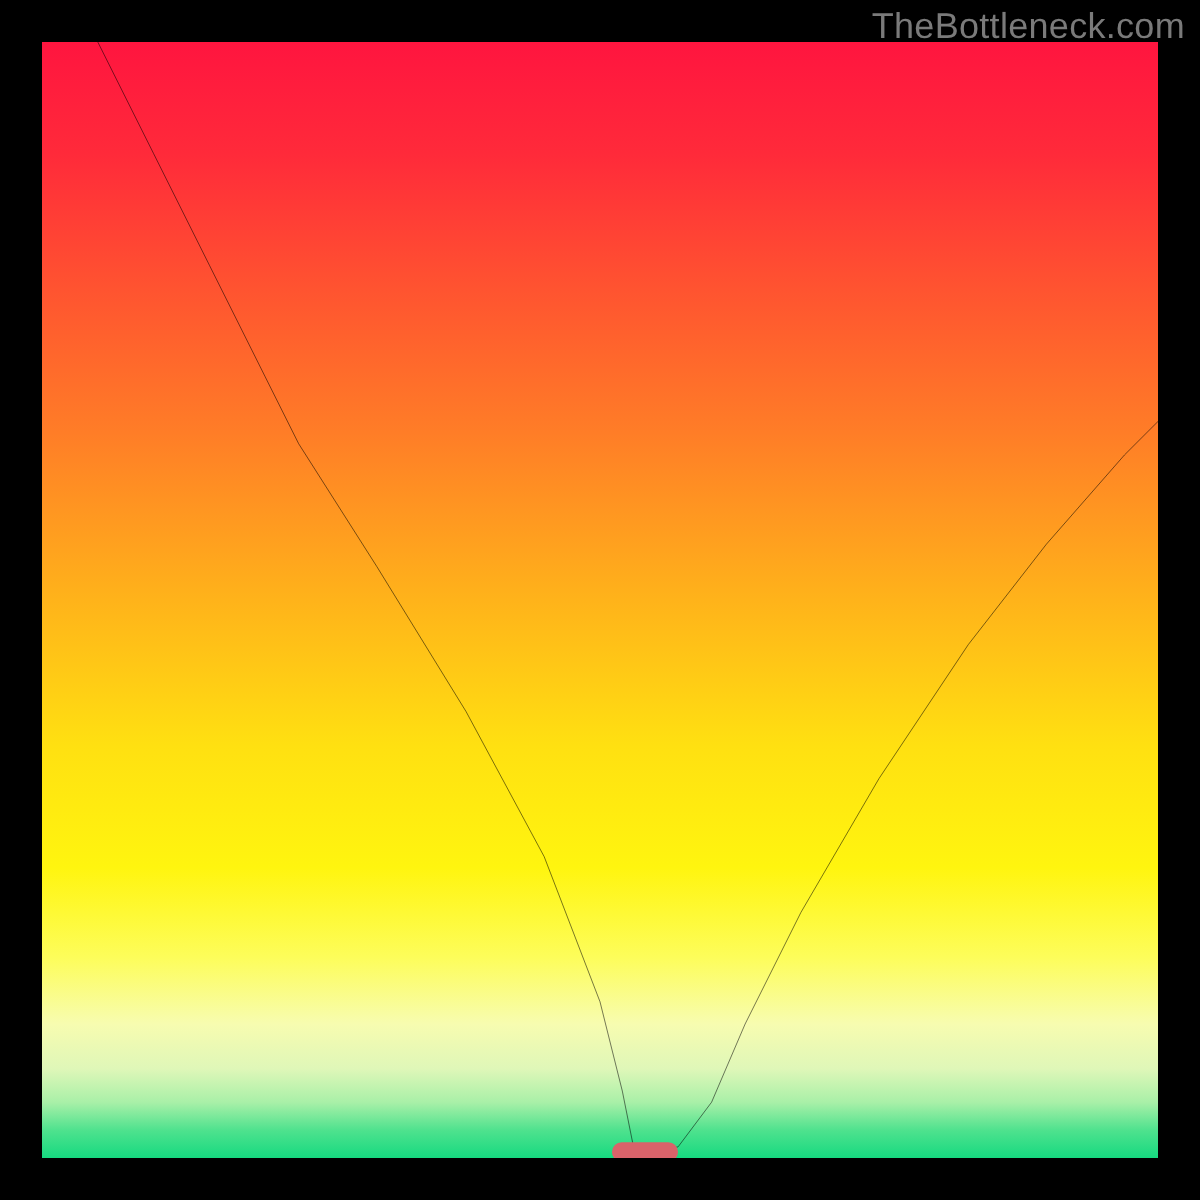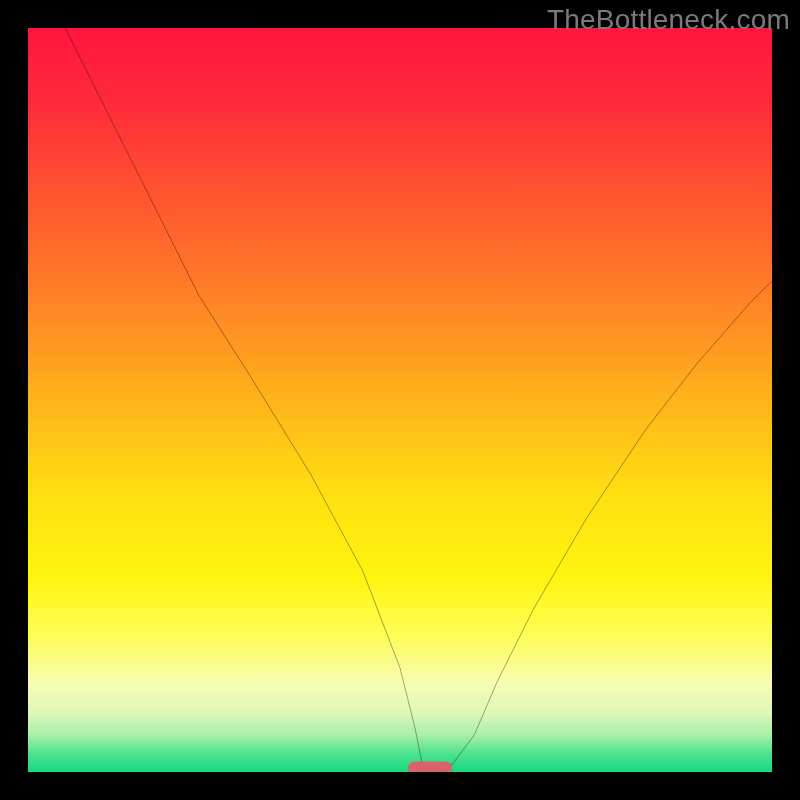--- a/index.html
+++ b/index.html
@@ -32,21 +32,21 @@
     left: 0;
     top: 0;
     width: 100%;
     height: 100%;
   }
   .watermark {
     position: absolute;
     top: 4px;
     right: 10px;
     color: #7a7a7a;
-    font-size: 28px;
+    font-size: 24px;
     font-weight: 500;
     letter-spacing: 0.2px;
     z-index: 20;
   }
   svg.curve {
     position: absolute;
     left: 0;
     top: 0;
     width: 100%;
     height: 100%;

